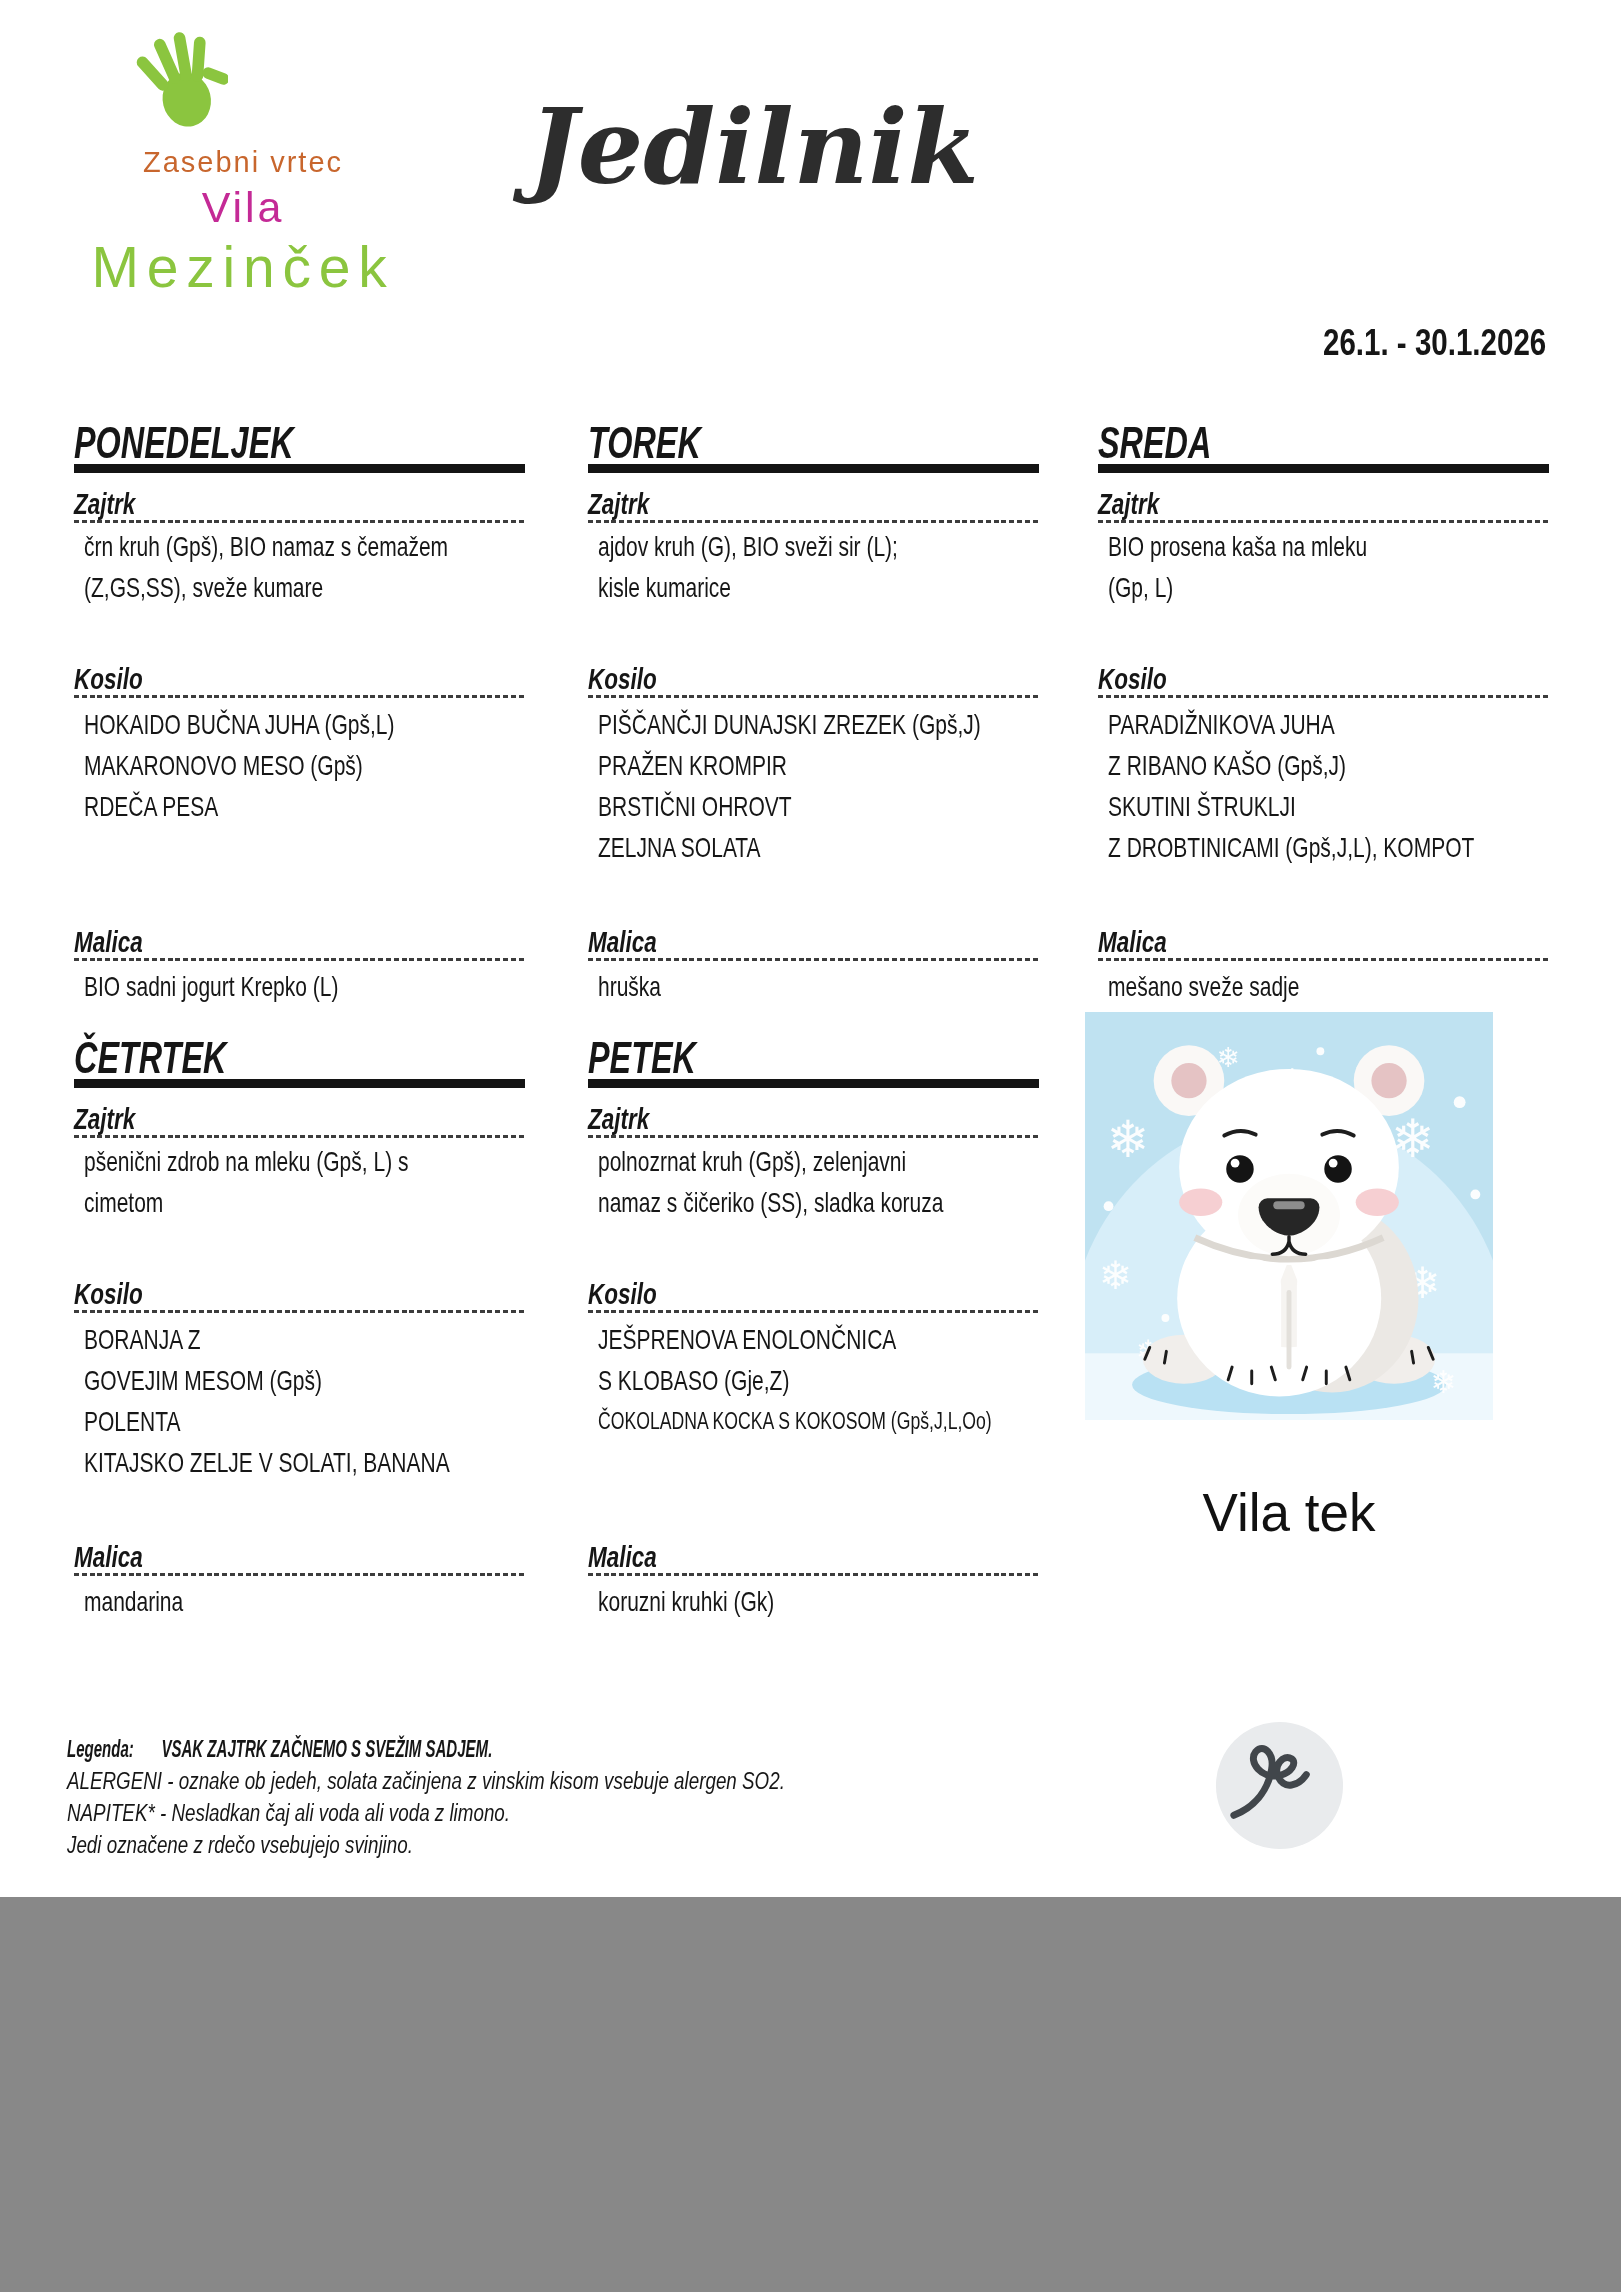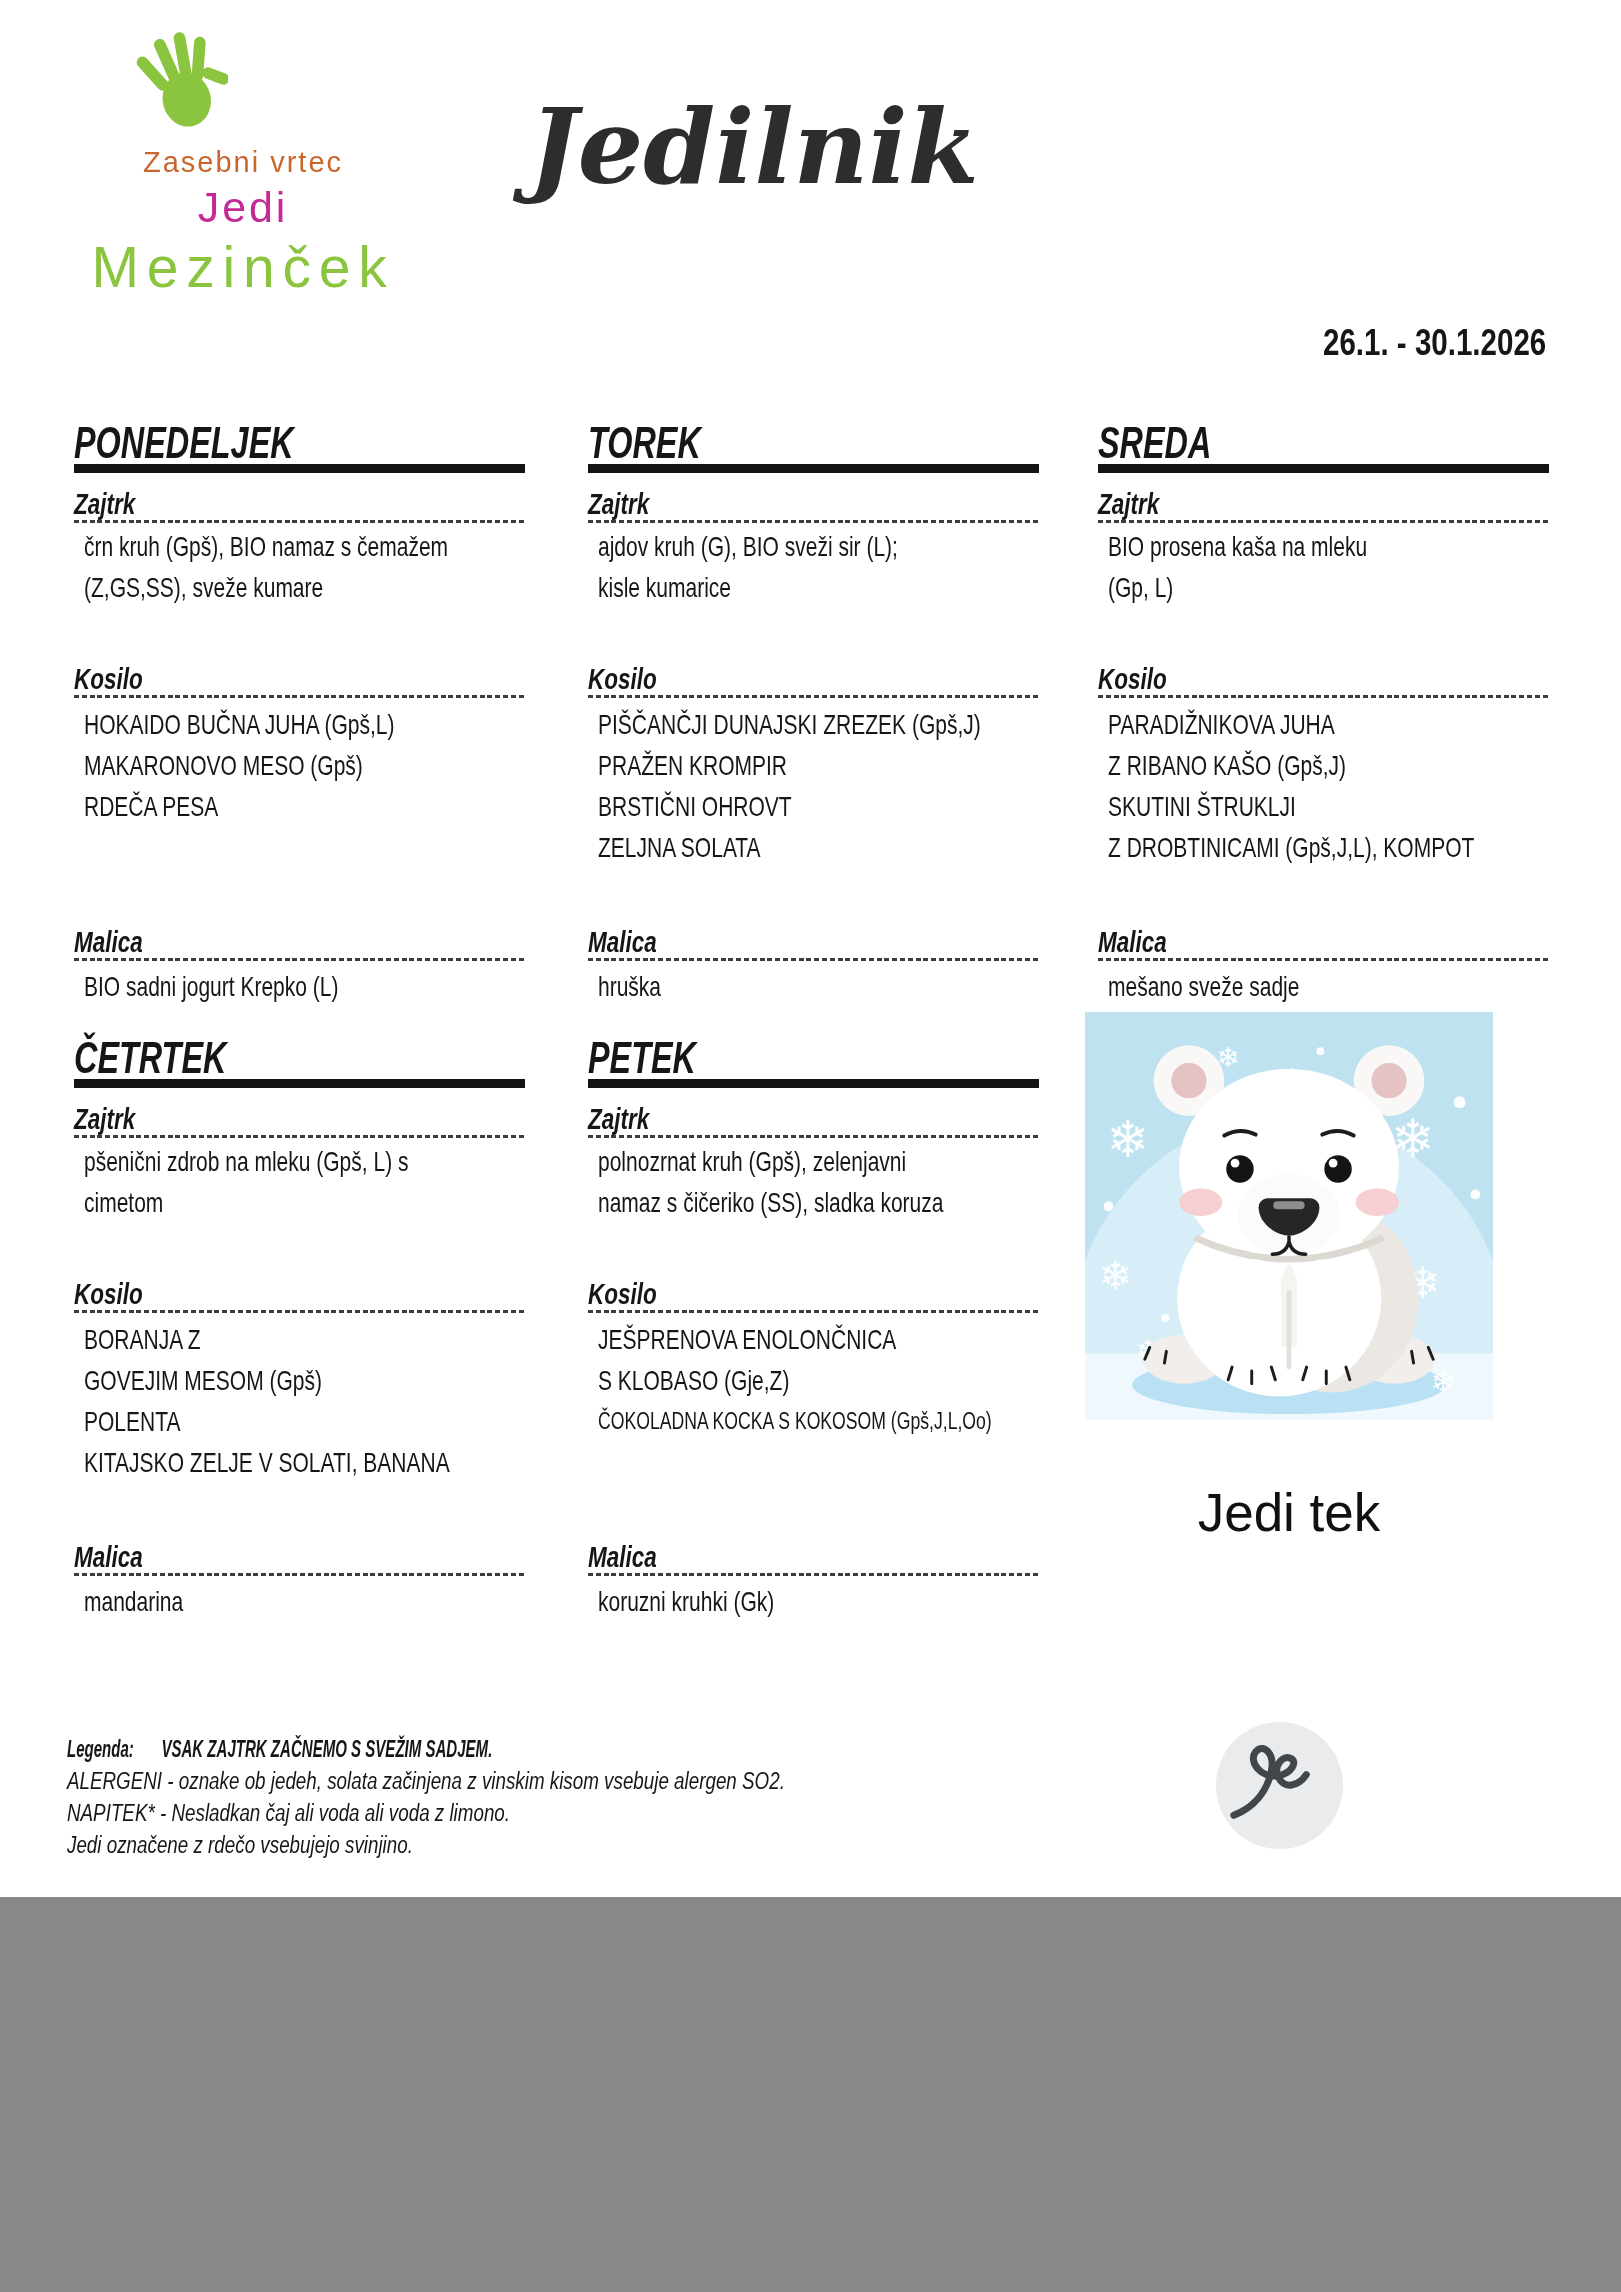--- a/index.html
+++ b/index.html
@@ -65,21 +65,21 @@
       <g fill="#8bc53f" transform="rotate(-14 60 70)">
         <ellipse cx="62" cy="90" rx="31" ry="35"></ellipse>
         <rect x="20" y="20" width="15" height="54" rx="7.5" transform="rotate(-28 27 47)"></rect>
         <rect x="42" y="5" width="15" height="62" rx="7.5" transform="rotate(-10 49 36)"></rect>
         <rect x="63" y="3" width="15" height="64" rx="7.5" transform="rotate(4 70 35)"></rect>
         <rect x="82" y="14" width="15" height="58" rx="7.5" transform="rotate(18 89 43)"></rect>
         <rect x="88" y="62" width="36" height="15" rx="7.5" transform="rotate(35 106 69)"></rect>
       </g>
     </svg>
     <div class="logo-line1">Zasebni vrtec</div>
-    <div class="logo-line2">Jedi</div>
+    <div class="logo-line2">Vila</div>
     <div class="logo-line3">Mezinček</div>
   </div>
 
   <div class="main-title">Jedilnik</div>
   <div class="date-range">
     <span>26.1. - 30.1.2026</span>
   </div>
 
   <section class="day-card" style="left:74px;top:421px">
     <h2><span>PONEDELJEK</span></h2>
@@ -254,21 +254,21 @@
 
         <rect x="140" y="252" width="60" height="116" rx="27" fill="#ffffff"></rect>
         <rect x="216" y="252" width="60" height="116" rx="27" fill="#ffffff"></rect>
         <path d="M208,286 V362" stroke="#e3e0db" stroke-width="5" stroke-linecap="round"></path>
         <path d="M150,362 l-4,13 M170,366 l0,13 M190,362 l4,13" stroke="#1d1d1d" stroke-width="3" stroke-linecap="round" fill="none"></path>
         <path d="M226,362 l-4,13 M246,366 l0,13 M266,362 l4,13" stroke="#1d1d1d" stroke-width="3" stroke-linecap="round" fill="none"></path>
       </g>
     </svg>
   </div>
 
-  <div class="farewell">Jedi tek</div>
+  <div class="farewell">Vila tek</div>
 
   <div class="legend">
     <div class="lg-line bold">
       <span><span class="lg-label">Legenda:</span><span>VSAK ZAJTRK ZAČNEMO S SVEŽIM SADJEM.</span></span>
     </div>
     <div class="lg-line"><span>ALERGENI - oznake ob jedeh, solata začinjena z vinskim kisom vsebuje alergen SO2.</span></div>
     <div class="lg-line"><span>NAPITEK* - Nesladkan čaj ali voda ali voda z limono.</span></div>
     <div class="lg-line"><span>Jedi označene z rdečo vsebujejo svinjino.</span></div>
   </div>
 

